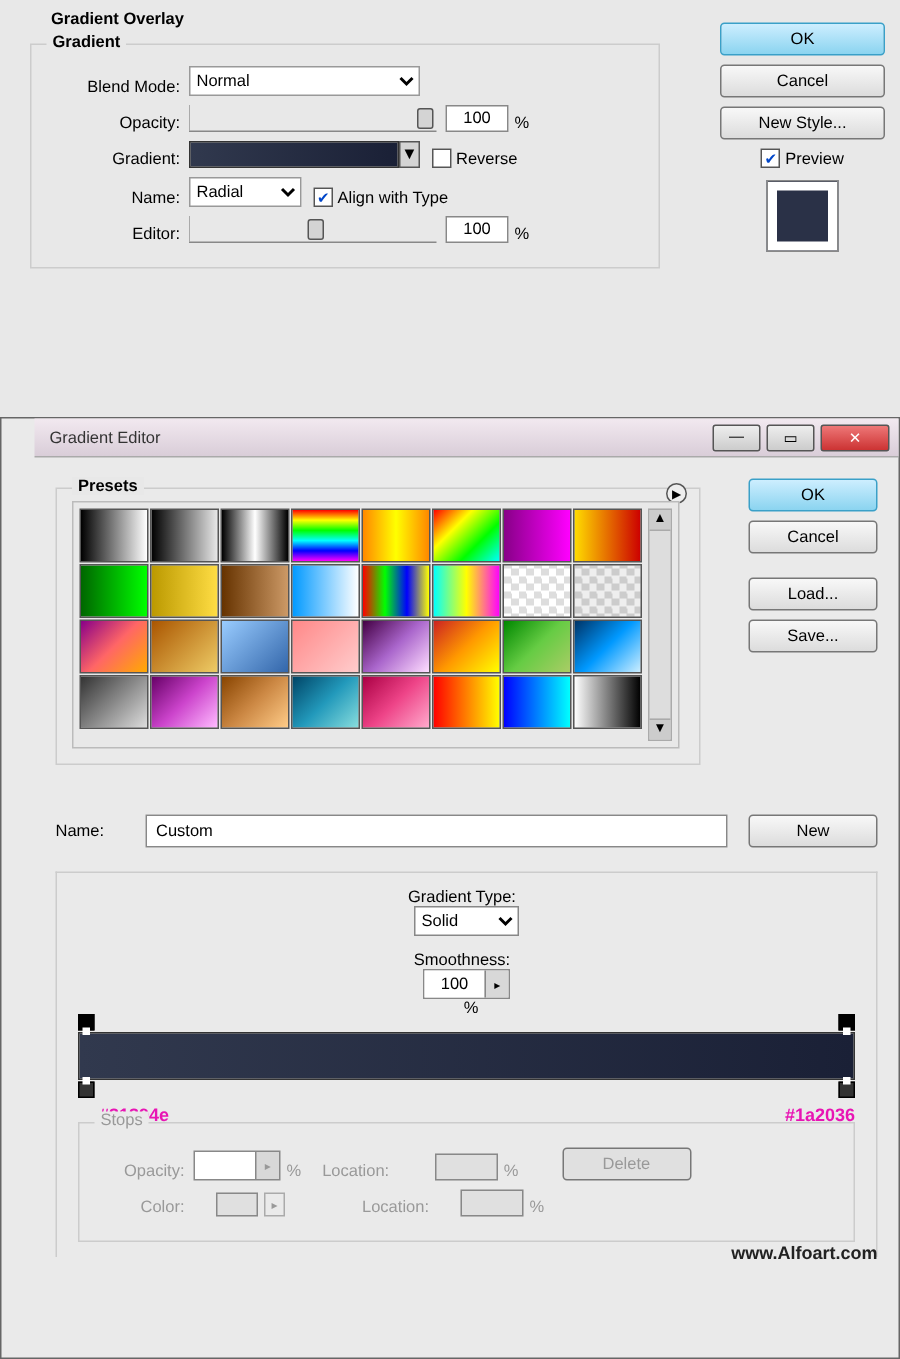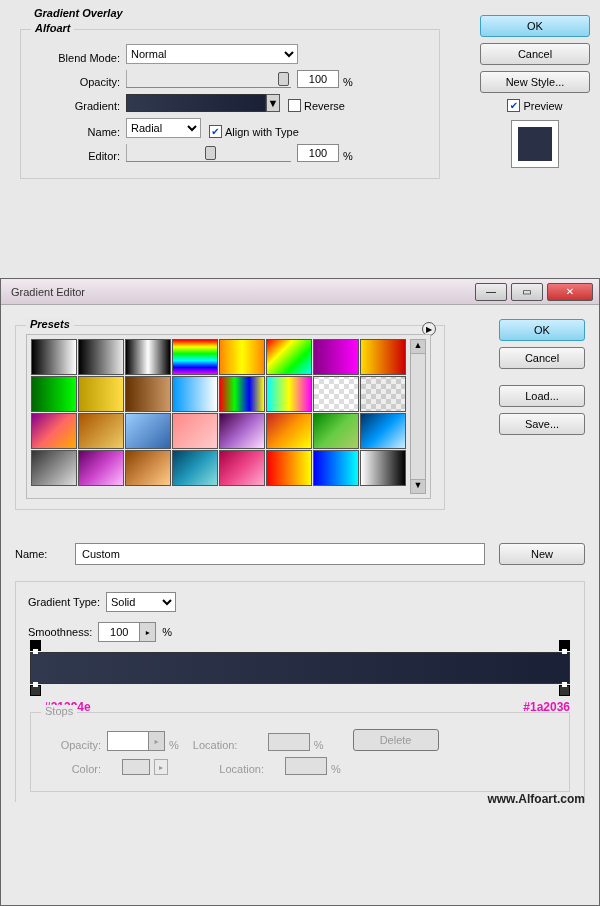--- a/index.html
+++ b/index.html
@@ -1,64 +1,64 @@
 <!DOCTYPE html>
 <html><head>
 <meta charset="utf-8">
 <style>
 * { box-sizing: border-box; font-family: Tahoma, sans-serif; font-size: 11px; }
 body { margin: 0; background: #e8e8e8; width: 600px; height: 906px; position: relative; }
 
 
 .top-panel { position: absolute; top: 15px; left: 20px; right: 10px; }
 .fieldset { border: 1px solid #ccc; padding: 8px 10px 10px 10px; position: relative; margin-top: 8px; }
-.fieldset > .legend { position: absolute; top: -8px; left: 10px; background: #e8e8e8; padding: 0 4px; font-weight: bold; font-style: italic; }
+.fieldset > .legend { position: absolute; top: -8px; left: 10px; background: #e8e8e8; padding: 0 4px; font-weight: bold; }
 .fieldset.inner > .legend { font-weight: bold; }
 .row { display: flex; align-items: flex-end; margin: 6px 0; }
 .lbl { width: 95px; text-align: right; padding-right: 6px; }
-select.blend { width: 172px; height: 20px; border: 1px solid #999; background: #fff; }
+select.blend { width: 154px; height: 20px; border: 1px solid #999; background: #fff; }
 .slider { flex: 1; height: 18px; margin-right: 6px; position: relative; background: repeating-linear-gradient(to right, #aaa 0 1px, transparent 1px 100%); border-bottom: 1px solid #888; max-width: 165px; }
 .slider .thumb { position: absolute; top: 2px; width: 11px; height: 14px; background: #d4d4d4; border: 1px solid #555; border-radius: 2px; }
 .numbox { width: 42px; height: 18px; border: 1px solid #888; background: #fff; text-align: center; padding: 1px; }
 .pct { margin-left: 4px; }
 .grad-swatch { width: 140px; height: 18px; border: 1px solid #333; background: linear-gradient(to right, #31394e, #1a2036); }
 .dd-arrow { width: 14px; height: 18px; border: 1px solid #555; background: #d4d4d4; display:flex; align-items:center; justify-content:center; margin-right: 8px;}
 .chk { width: 13px; height: 13px; border: 1px solid #555; background: #fff; display: inline-flex; align-items:center; justify-content:center; margin-right:3px; font-size:10px; color:#0046c9; }
 select.style { width: 75px; height: 20px; border: 1px solid #999; background:#fff; margin-right:8px; }
 .angle-dial { width: 36px; height: 36px; border: 1px solid #555; border-radius: 50%; background:#f4f4f4; position:relative; margin-right:8px; }
 .angle-dial::after { content:''; position:absolute; width:1px; height:14px; background:#000; left:50%; top:4px; transform-origin: bottom; transform: rotate(25deg); }
 .right-col { position:absolute; top:0; right:0; width:110px; }
 .btn { display:block; width:100%; height:22px; border:1px solid #777; border-radius:3px; background:linear-gradient(#f8f8f8,#dcdcdc); margin-bottom:6px; text-align:center; line-height:20px; }
 .btn.primary { background: linear-gradient(#cdeeff,#8bd4f0); border:1px solid #3aa0c8; }
 .preview-row { display:flex; align-items:center; justify-content:center; margin-top:4px;}
 .preview-swatch { width:48px; height:48px; border:1px solid #888; margin: 8px auto 0 auto; box-shadow: inset 0 0 0 6px #fff; background:#2a3147; }
 
 
-.window { position:absolute; top:278px; left:0; right:0; bottom:0; background:#eaeaea; border:1px solid #666; }
+.window { position:absolute; top:278px; left:0; right:0; bottom:0; background:#eaeaea; border:1px solid #666;padding-left:22px; }
 .titlebar { height:26px; background:linear-gradient(#f2e9f0,#d9cdd8); display:flex; align-items:center; padding:0 6px; border-bottom:1px solid #aaa; }
 .titlebar .title { flex:1; color:#333; padding-left:4px; }
 .winbtn { width:32px; height:18px; border:1px solid #555; border-radius:2px; margin-left:4px; display:flex; align-items:center; justify-content:center; font-size:10px; }
 .winbtn.min { background:linear-gradient(#eee,#ccc); }
 .winbtn.max { background:linear-gradient(#eee,#ccc); }
 .winbtn.close { background:linear-gradient(#e77,#c33); color:#fff; width:46px; }
 .win-body { padding: 12px 14px; position:relative; }
 .presets-box { border:1px solid #bbb; height:165px; padding:4px 24px 4px 4px; position:relative; background:#e8e8e8; width:405px; }
 .presets-box .sb { position:absolute; right:4px; top:4px; bottom:4px; width:16px; background:#ddd; border:1px solid #aaa; }
 .presets-box .sb .up,.presets-box .sb .dn{height:14px;background:#ccc;border-bottom:1px solid #aaa;text-align:center;font-size:9px;}
 .presets-box .sb .dn{position:absolute;bottom:0;left:0;right:0;border-top:1px solid #aaa;border-bottom:none;}
 .presets-grid { display:grid; grid-template-columns: repeat(8, 1fr); grid-auto-rows:36px; gap:1px; }
 .preset { border:1px solid #555; }
 .right-col2 { position:absolute; top:14px; right:14px; width:86px; }
 .fieldset.presets { width:430px; }
 .name-row { display:flex; align-items:center; margin-top:33px; }
 .name-row .lbl2 { width:60px; }
 .name-input { flex:1; height:22px; border:1px solid #888; background:#fff; padding:2px 6px; margin-right: 14px; }
 .btn2 { width:86px; height:22px; border:1px solid #777; border-radius:3px; background:linear-gradient(#f8f8f8,#dcdcdc); text-align:center; line-height:20px; }
 .gt-area { border:1px solid #ccc; margin-top:16px; padding: 10px 12px; border-bottom:none; }
-.gt-row { display:flex; align-items:center; margin-bottom:10px; }
+.gt-row { display:flex; align-items:center; margin-bottom:10px;flex-direction:column; }
 .gt-lbl { margin-right:6px; }
 select.gtype { width:70px; height:20px; border:1px solid #888; background:#fff; }
 .spin { display:inline-flex; border:1px solid #888; height:20px; }
 .spin input { border:none; width:40px; text-align:center; }
 .spin .ar { width:16px; background:#d8d8d8; border-left:1px solid #888; display:flex; align-items:center; justify-content:center; font-size:8px;}
 .grad-bar-wrap { position:relative; margin: 8px 2px 24px 2px; }
 .grad-bar { height:32px; border:1px solid #333; background:linear-gradient(to right,#31394e,#1a2036); }
 .ostop { position:absolute; top:-12px; width:11px; height:11px; background:#000; border:1px solid #000; }
 .cstop { position:absolute; bottom:-12px; width:11px; height:11px; background:#333; border:1px solid #000; }
 .ostop::after,.cstop::after{content:'';position:absolute;left:2px;width:5px;height:5px;background:#fff;}
@@ -73,21 +73,21 @@
 .menu-arrow{position:absolute;top:-4px;right:8px;width:14px;height:14px;border:1px solid #555;border-radius:50%;background:#eee;display:flex;align-items:center;justify-content:center;font-size:8px;}
 </style>
 </head>
 <body>
 
 <div class="top-panel">
   <div class="fieldset" style="border:none;margin:0;padding:0;">
     <div class="legend">Gradient Overlay</div>
   </div>
   <div class="fieldset inner" style="margin-top:14px; width:420px;">
-    <div class="legend">Alfoart</div>
+    <div class="legend">Gradient</div>
 
     <div class="row">
       <div class="lbl">Blend Mode:</div>
       <select class="blend"><option>Normal</option></select>
     </div>
 
     <div class="row">
       <div class="lbl">Opacity:</div>
       <div class="slider">
           <div class="thumb" style="left:92%"></div>

